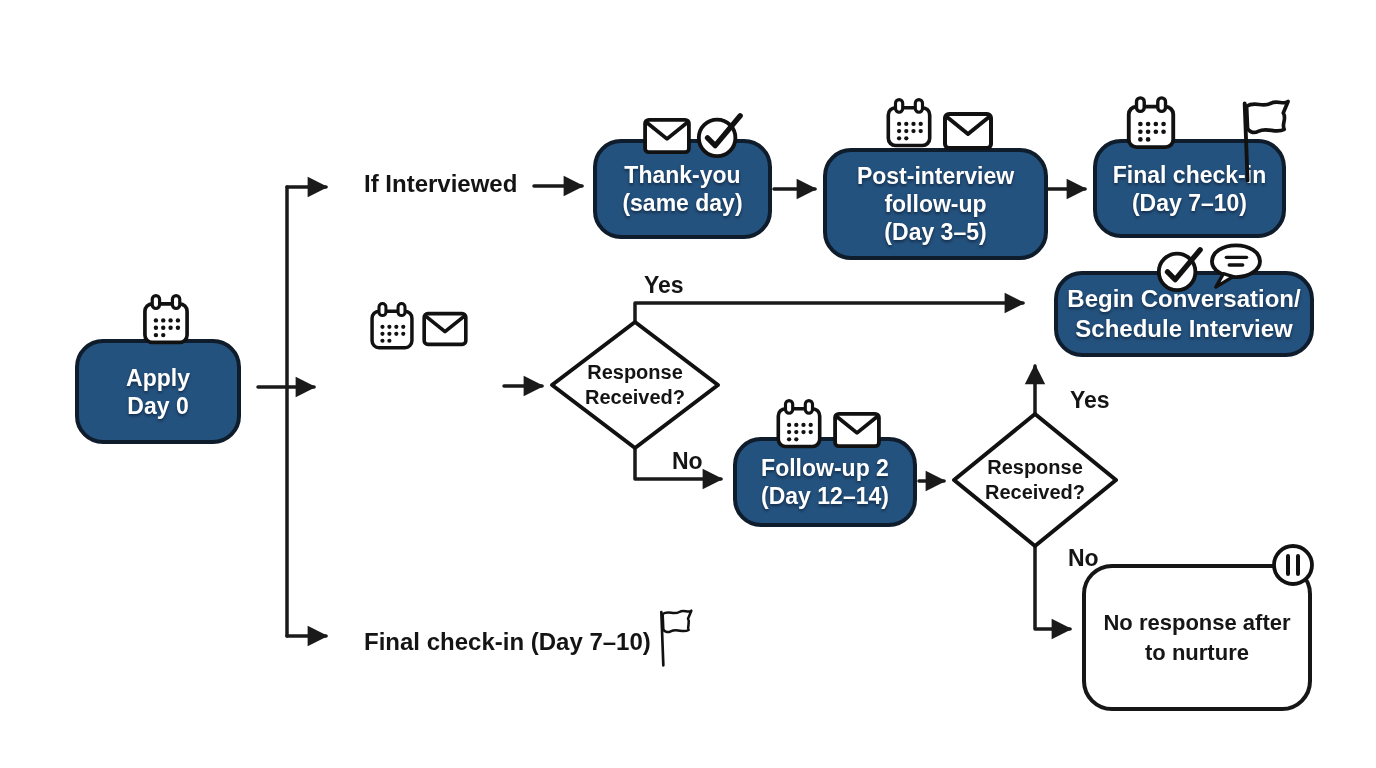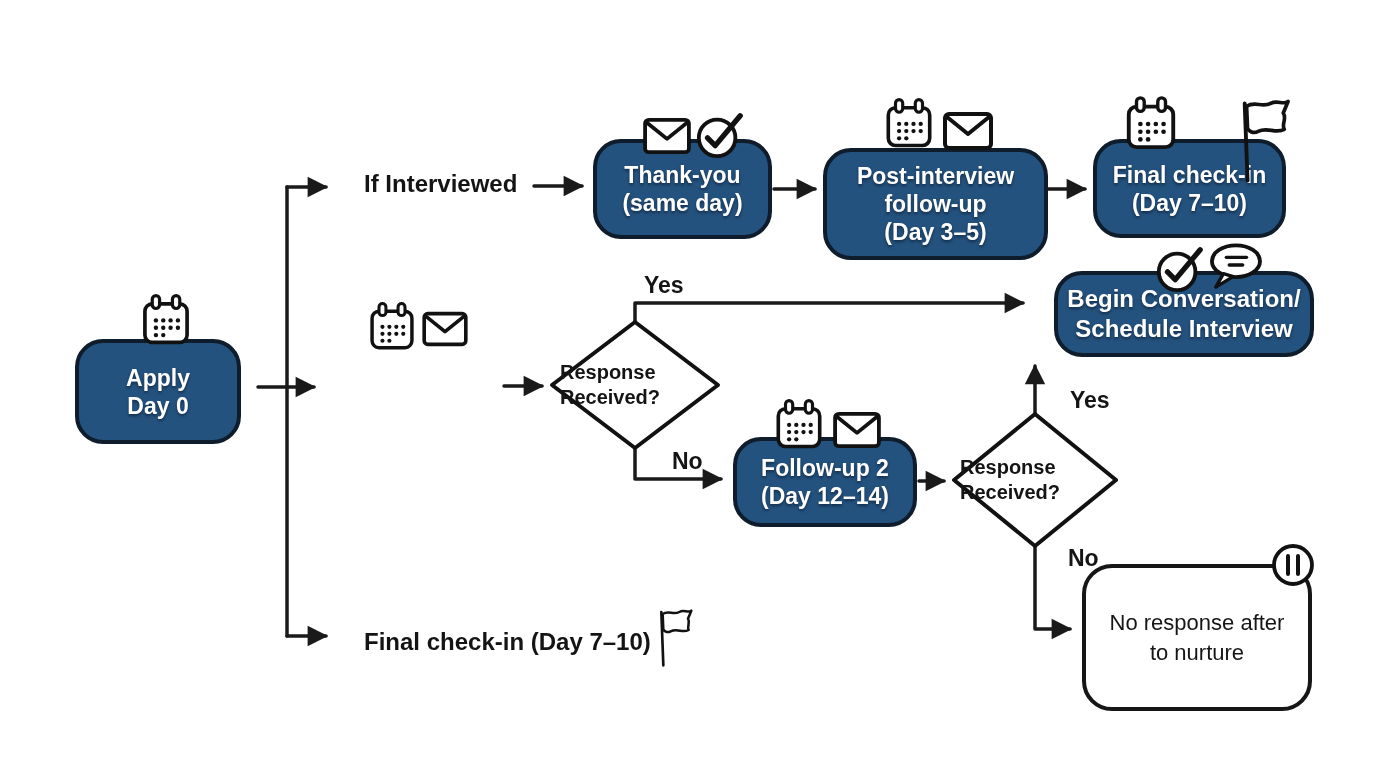--- a/index.html
+++ b/index.html
@@ -5,23 +5,23 @@
   * { margin:0; padding:0; box-sizing:border-box; }
   html,body { background:#ffffff; }
   body { font-family:"Liberation Sans", sans-serif; }
   .stage { position:relative; width:1376px; height:768px; background:#ffffff; overflow:hidden; }
   .wires { position:absolute; left:0; top:0; }
   .node { position:absolute; display:flex; flex-direction:column; justify-content:center;
           align-items:center; text-align:center; border:4px solid #0e1c2b; border-radius:28px; }
   .node.blue { background:#24527e; color:#ffffff; font-size:23px; line-height:28px; font-weight:700;
                text-shadow:0 2px 3px rgba(8,20,38,.6); }
   .node.begin { font-size:24px; line-height:30px;margin-left:19px; }
-  .node.white { background:#ffffff; color:#161616; font-size:22px; line-height:30px; font-weight:400;
+  .node.white { background:#ffffff; color:#161616; font-size:22px; line-height:30px; font-weight:700;
                 border-color:#161616; border-radius:30px; padding:4px; }
-  .dtext { position:absolute; text-align:left; color:#141414; font-size:20px; line-height:25px; font-weight:700; }
+  .dtext { position:absolute; text-align:center; color:#141414; font-size:20px; line-height:25px; font-weight:700; }
   .elabel { position:absolute; color:#141414; font-weight:700; white-space:nowrap;margin-left:24px; }
   .icon { position:absolute; }
 </style>
 </head>
 <body>
 
 <svg width="0" height="0" style="position:absolute" aria-hidden="true">
   <defs>
     <symbol id="ic-cal" viewBox="0 0 60 60">
       <rect x="7" y="13" width="46" height="42" rx="8" fill="#fff" stroke="#111" stroke-width="4"></rect>

